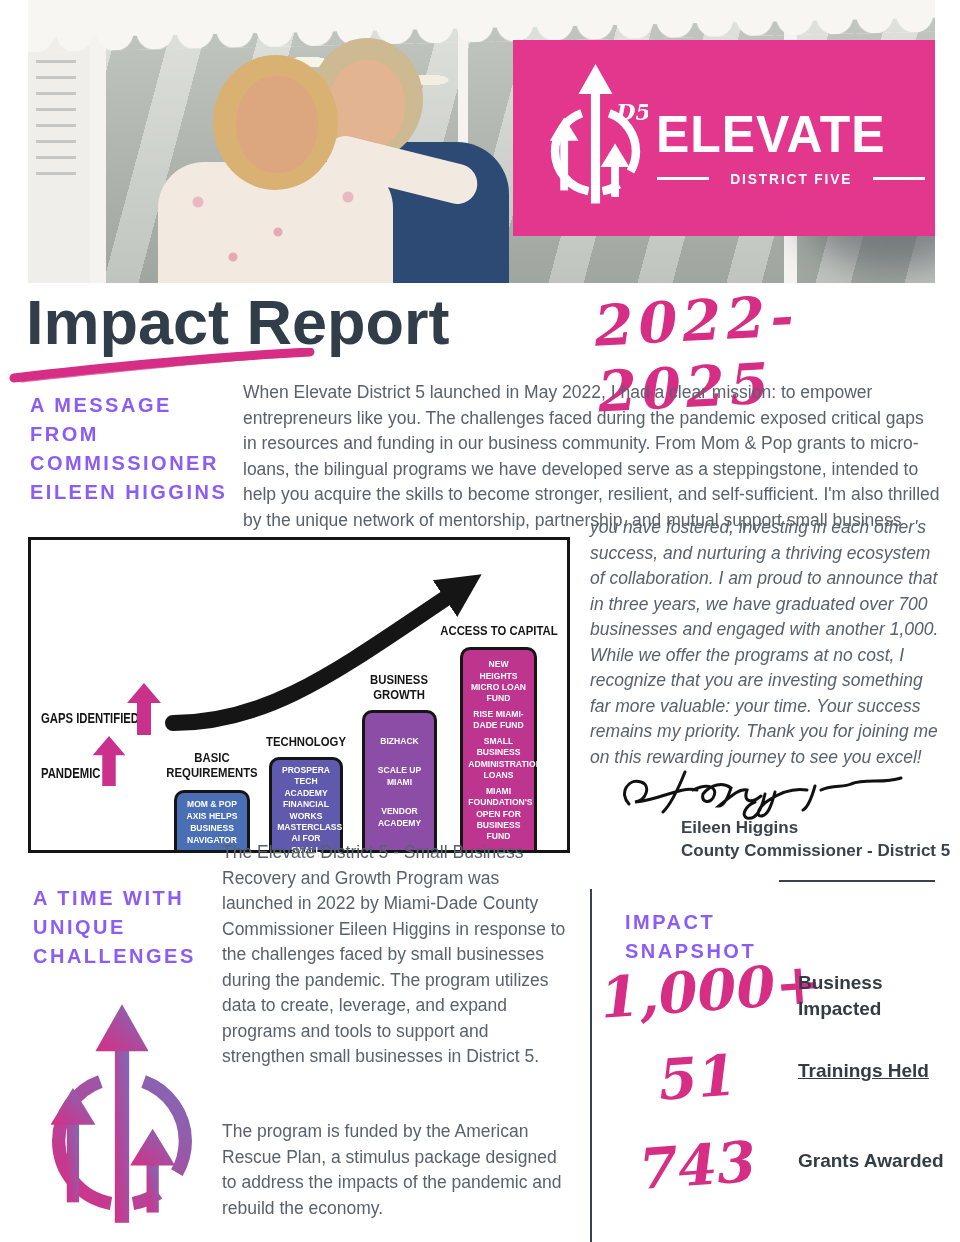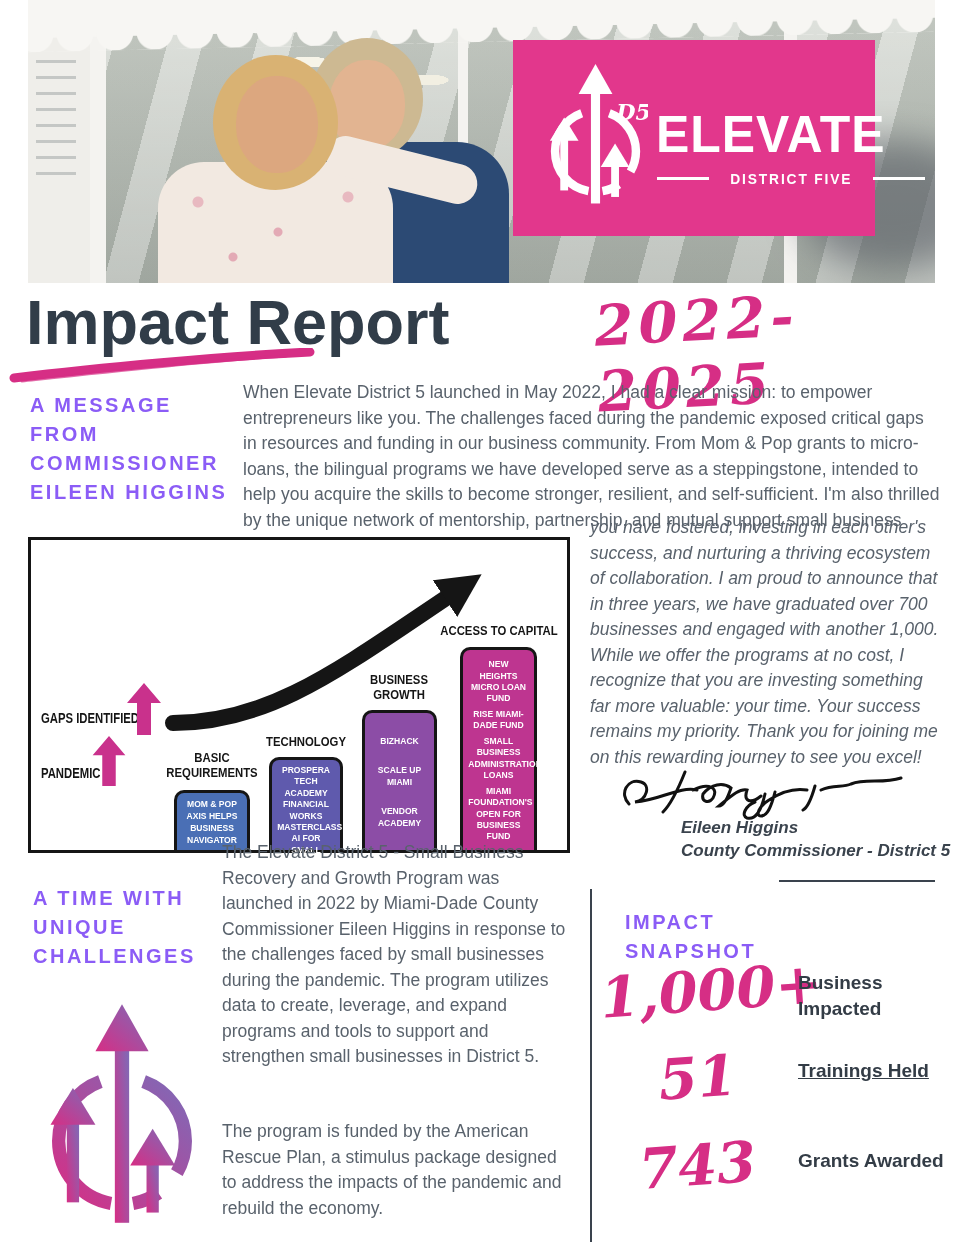--- a/index.html
+++ b/index.html
@@ -35,21 +35,21 @@
                      radial-gradient(circle 5px at 120px 70px,#e3aab5 4px,transparent 5px),
                      radial-gradient(circle 6px at 190px 35px,#e8b9c0 5px,transparent 6px),
                      radial-gradient(circle 5px at 75px 95px,#e3aab5 4px,transparent 5px);}
   .hairR{left:283px;top:38px;width:112px;height:122px;background:#cdb992;border-radius:50%;}
   .faceR{left:301px;top:60px;width:76px;height:90px;background:#e2b491;border-radius:48%;}
   .bodyR{left:266px;top:142px;width:215px;height:145px;background:#2c4a74;border-radius:52px 52px 0 0;}
   .armL{left:296px;top:150px;width:155px;height:40px;background:#f2e9e1;border-radius:20px;
     transform:rotate(14deg);}
 
   
-  .banner{left:485px;top:40px;width:362px;height:196px;background:#E2378C;}
+  .banner{left:485px;top:40px;width:422px;height:196px;background:#E2378C;}
   .banner-logo{left:30px;top:20px;}
   .brand-name{left:143px;top:64px;width:275px;color:#fff;font-weight:bold;font-size:52px;
     letter-spacing:1px;transform:scaleX(0.96);transform-origin:left;}
   .tagline-row{left:144px;top:130px;width:268px;display:flex;align-items:center;gap:16px;}
   .tagline-line{flex:1;height:3px;background:#fff;}
   .tagline{color:#fff;font-weight:bold;font-size:15px;letter-spacing:2px;white-space:nowrap;
     transform:scaleX(0.92);}
 
   
   .report-title{left:26px;top:286px;font-size:63px;font-weight:600;color:#313D49;letter-spacing:0;}
@@ -69,21 +69,21 @@
   .chart-annot{position:absolute;font-weight:bold;color:#151515;font-size:14.5px;white-space:nowrap;
     transform:scaleX(0.78);transform-origin:left;}
   .bar{position:absolute;bottom:0;border:3px solid #151515;border-bottom:none;border-radius:10px 10px 0 0;
     display:flex;flex-direction:column;justify-content:space-evenly;align-items:center;
     color:#fff;text-align:center;font-weight:bold;padding:4px 2px;box-sizing:border-box;}
   .bar-item{font-size:9.5px;line-height:1.2;transform:scaleX(0.9);width:100%;}
   .bar-header{position:absolute;text-align:center;font-weight:bold;color:#151515;font-size:13.5px;
     line-height:1.12;transform:scaleX(0.84);}
 
   
-  .sig-block{left:681px;top:817px;font-size:17px;font-weight:bold;color:#3A434D;line-height:1.35;font-style:italic;}
+  .sig-block{left:681px;top:817px;font-size:17px;font-weight:bold;color:#3A434D;line-height:1.35;}
   .rule-h{left:779px;top:880px;width:156px;height:2px;background:#3A434D;}
   .rule-v{left:590px;top:889px;width:2px;height:353px;background:#3A434D;}
 
   
   .chal-heading{left:33px;top:884px;width:190px;}
   .chal-para1{left:222px;top:840px;width:350px;}
   .chal-para2{left:222px;top:1119px;width:350px;}
   .snap-heading{left:625px;top:884px;width:145px;margin-top:24px;}
   .stat-value{position:absolute;left:600px;width:195px;text-align:center;
     font-family:"DejaVu Serif",serif;font-style:italic;font-weight:bold;color:#D62E85;

